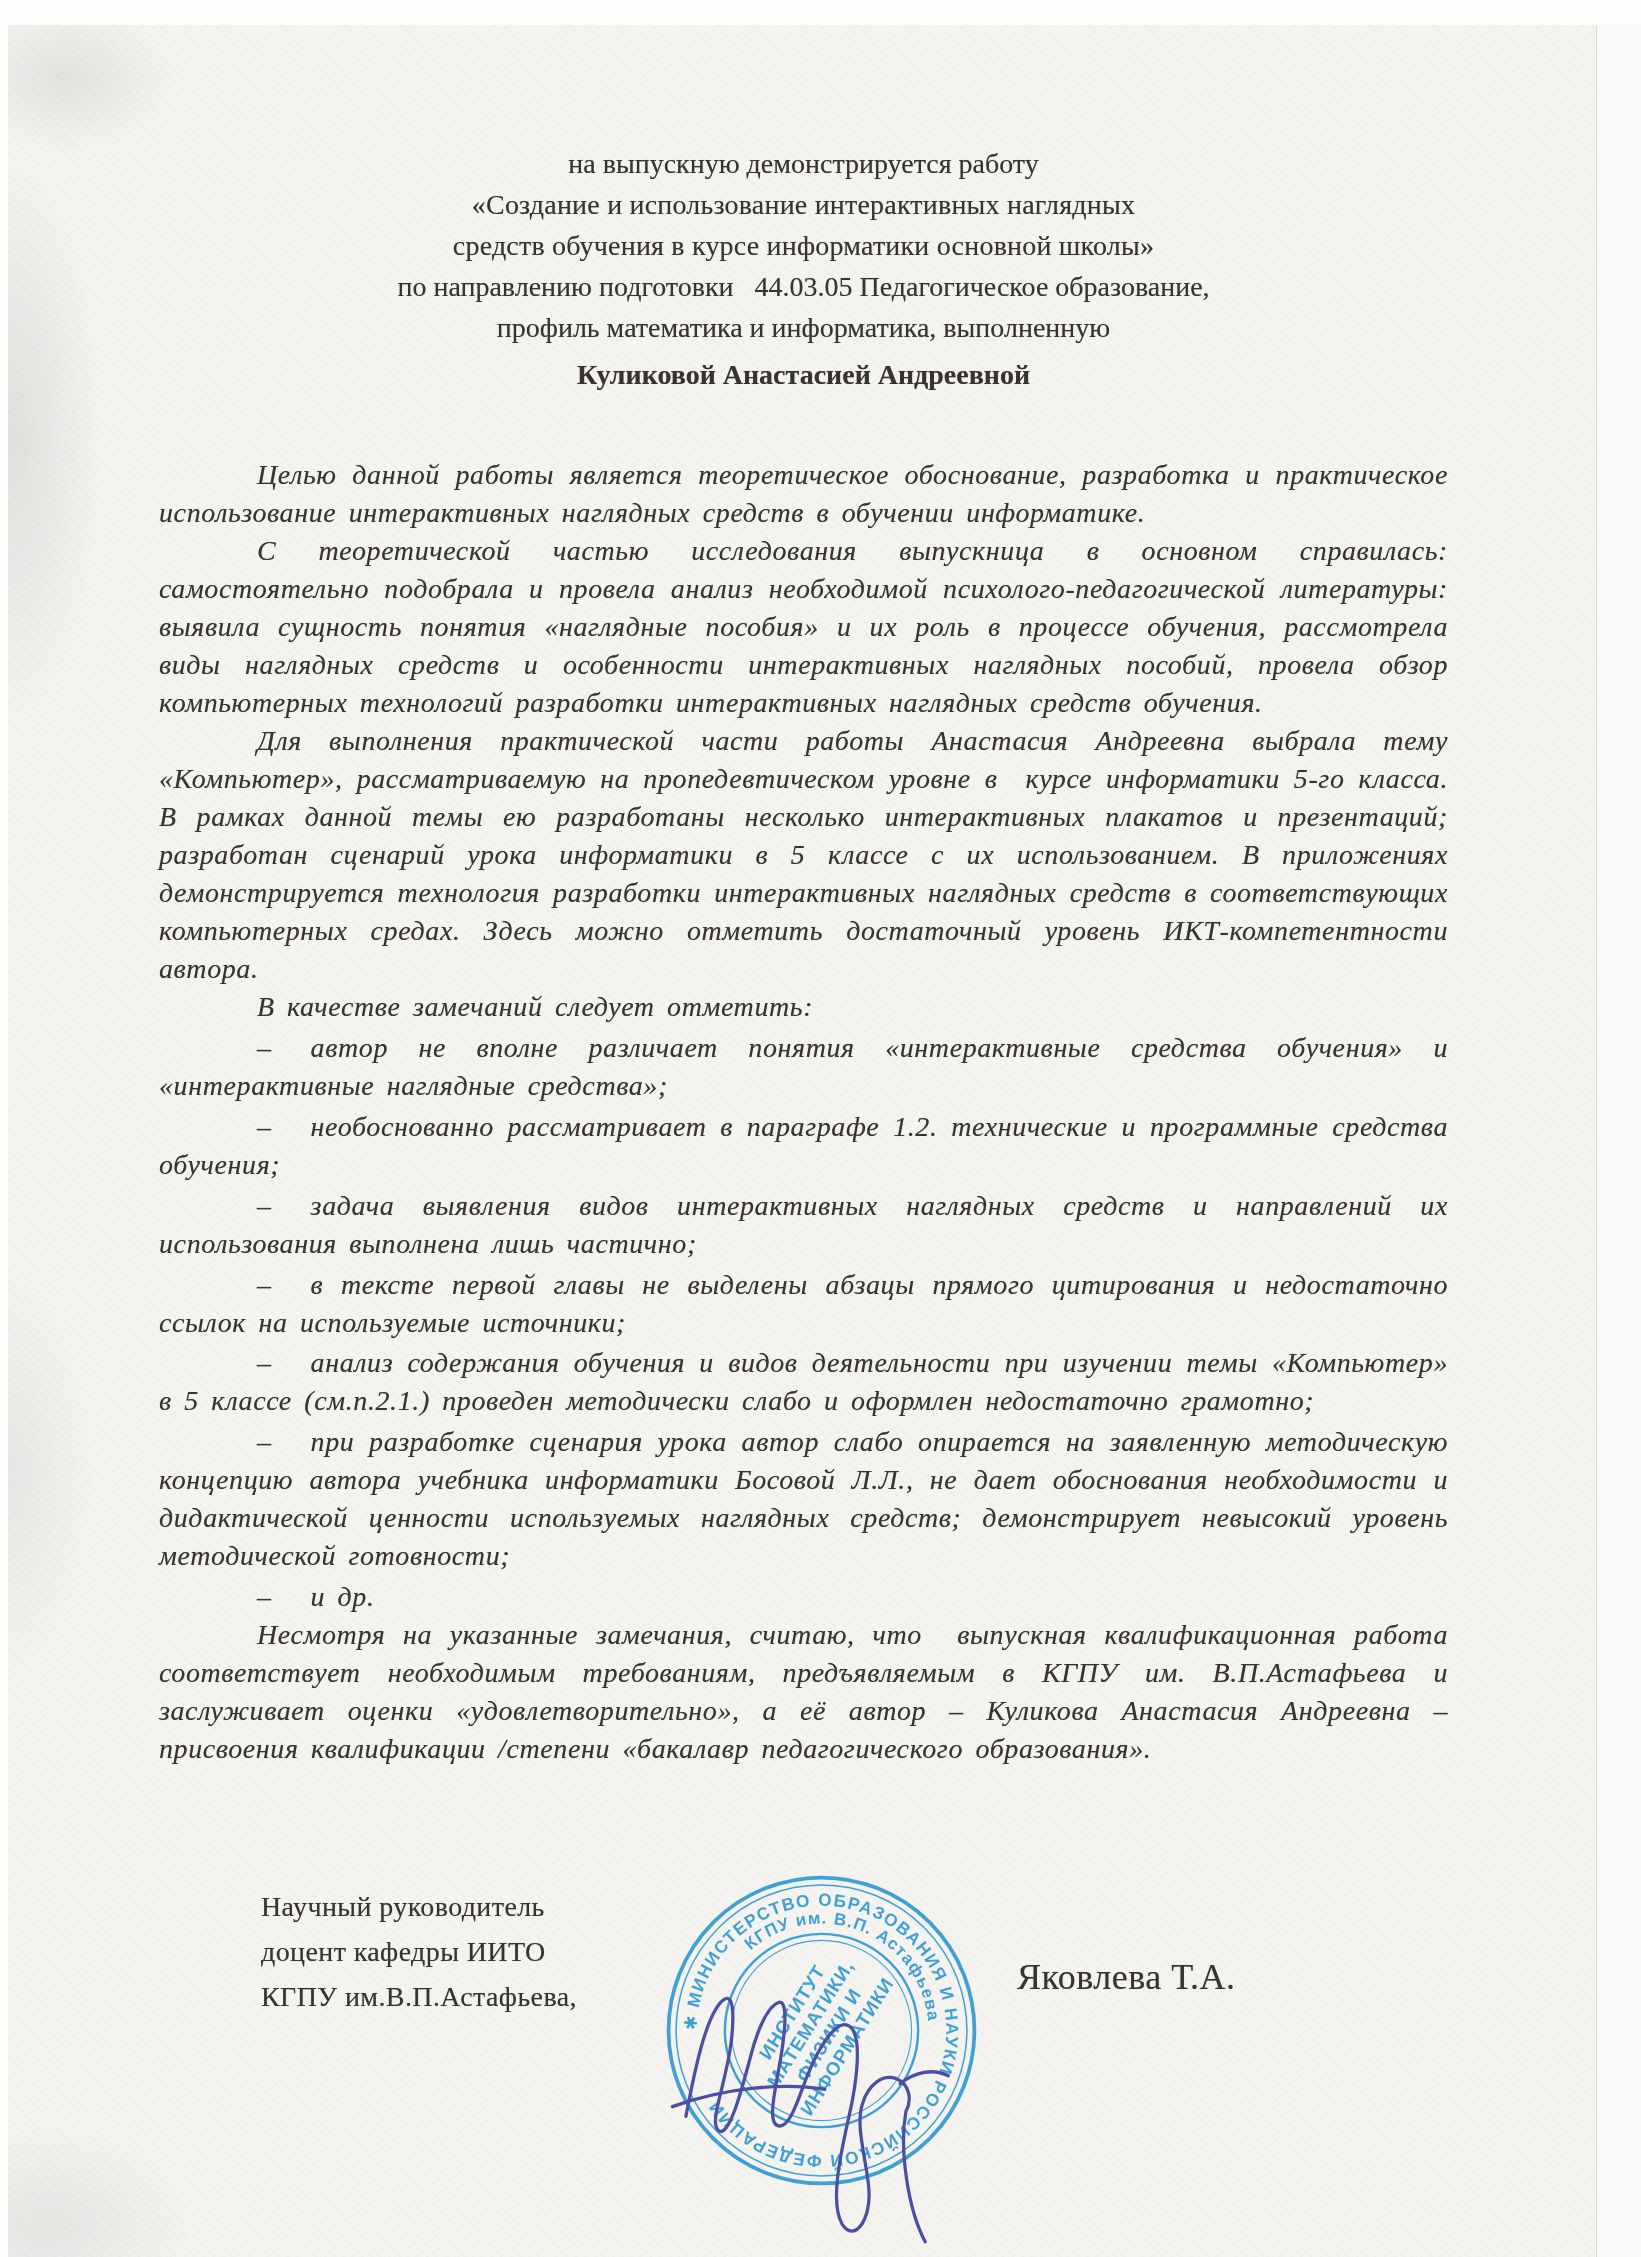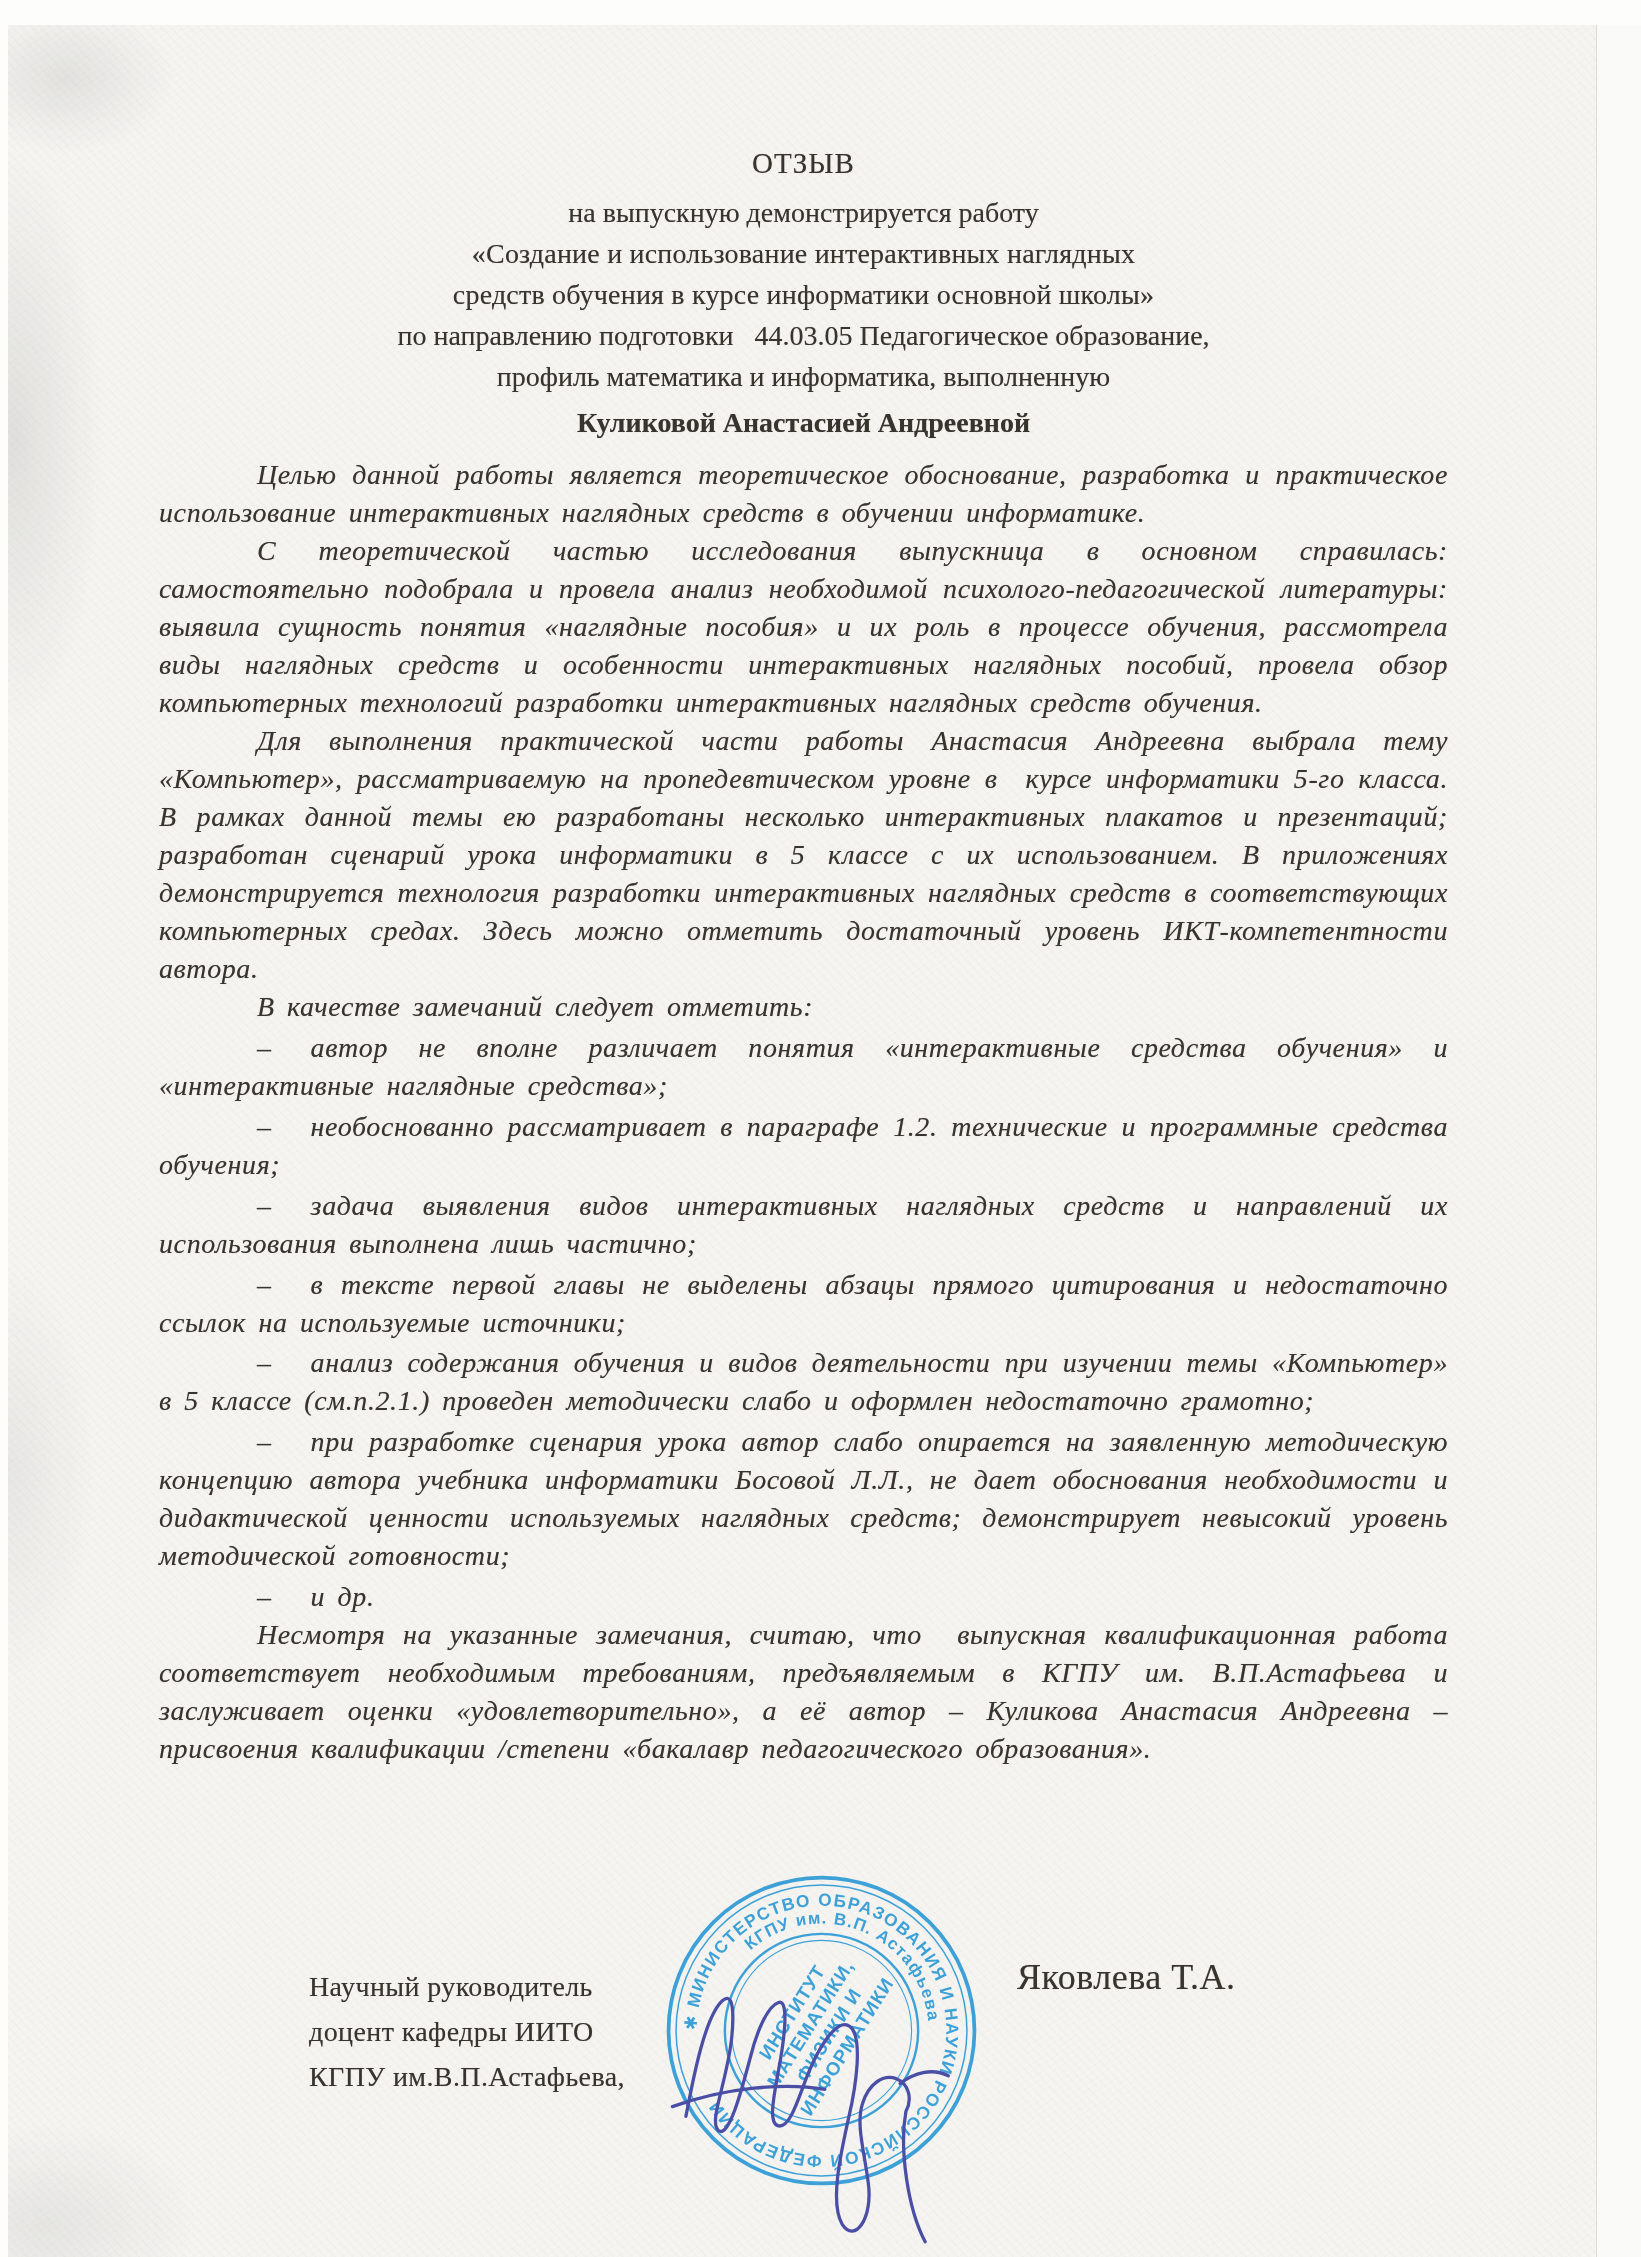--- a/index.html
+++ b/index.html
@@ -40,38 +40,37 @@
   
   .body{
     position:absolute;left:159px;top:456px;width:1289px;
     font-size:28px;line-height:38px;letter-spacing:0.6px;word-spacing:4.8px;
   }
   .para{margin:0;text-align:justify;text-indent:98px;font-style:italic;}
   .bullet{margin-top:2.9px;}
   .dash{padding-right:39px;}
   
   .sign-titles{
-    position:absolute;left:261px;top:1964px;width:541px;
-    font-size:28px;line-height:45px;letter-spacing:0.4px;margin-left:48px;
+    position:absolute;left:261px;top:1884px;width:541px;
+    font-size:28px;line-height:45px;letter-spacing:0.4px;
   }
   .sign-name{
     position:absolute;left:1017px;top:1956px;font-size:36px;letter-spacing:0.5px;
   }
   .stamp{position:absolute;left:662px;top:1871px;width:319px;height:319px;opacity:0.92;}
   .stamp text{font-family:"Liberation Sans","DejaVu Sans",sans-serif;}
   .autograph{position:absolute;left:618px;top:1960px;width:406px;height:301px;}
 </style>
 </head>
 <body>
 
 <div class="paper"></div>
 <div class="right-scan-band"></div>
 
 <header class="head ink">
-  <div class="doc-type">ОТЗЫВ</div>
   <div class="h-line">на выпускную демонстрируется работу</div>
   <div class="h-line h-bold">«Создание и использование интерактивных наглядных</div>
   <div class="h-line h-bold">средств обучения в курсе информатики основной школы»</div>
   <div class="h-line">по направлению подготовки&nbsp;&nbsp; 44.03.05 Педагогическое образование,</div>
   <div class="h-line">профиль математика и информатика, выполненную</div>
   <div class="h-line h-author">Куликовой Анастасией Андреевной</div>
 </header>
 
 <main class="body ink">
   <p class="para">Целью данной работы является теоретическое обоснование, разработка и практическое использование интерактивных наглядных средств в обучении информатике.</p>

